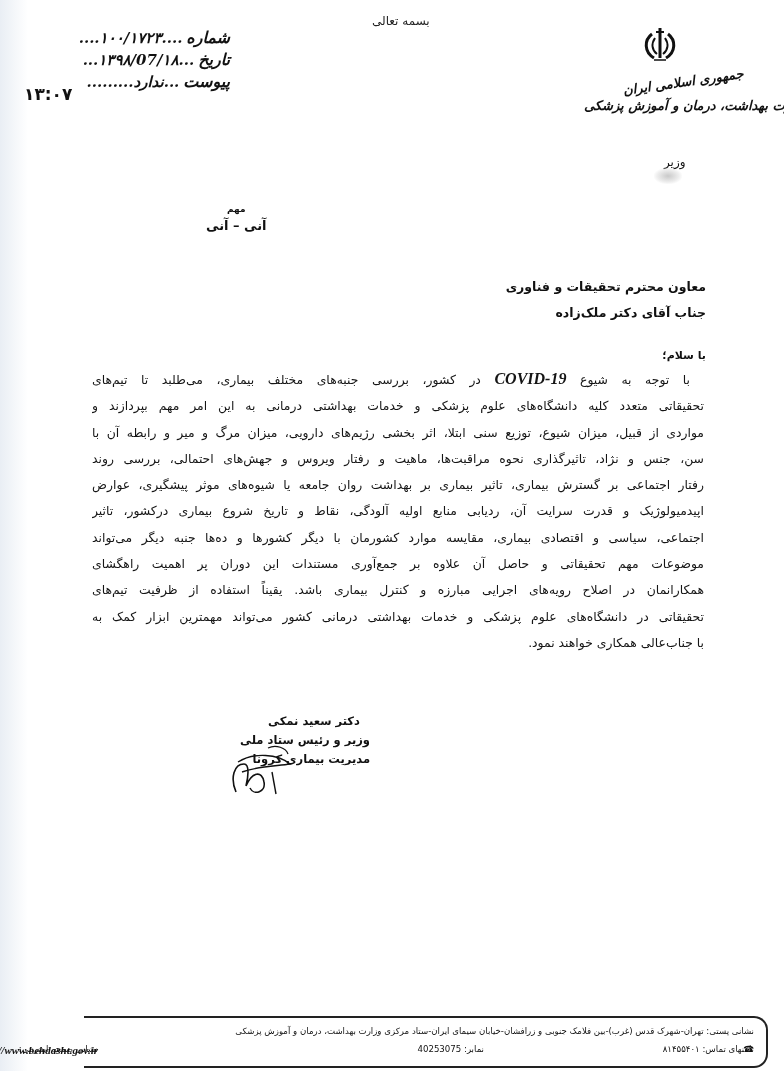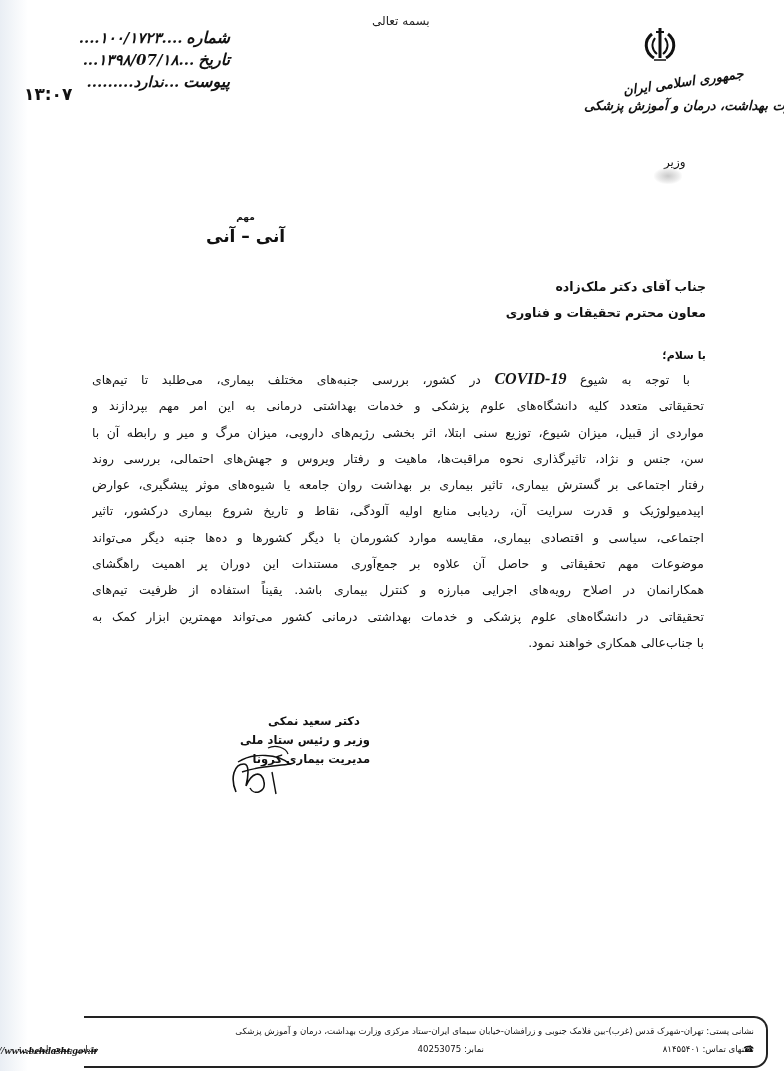--- a/index.html
+++ b/index.html
@@ -46,23 +46,23 @@
   }
   .ref-value {
     font-family:"DejaVu Serif", serif; font-weight:bold; font-style:italic; font-size:15px;
     letter-spacing:0.5px; white-space:nowrap;
   }
   .ref-time {
     position:absolute; left:24px; top:84px; font-weight:bold; font-size:17px;
   }
 
   
-  .priority { position:absolute; left:206px; top:212px; text-align:center; direction:rtl; }
+  .priority { position:absolute; left:206px; top:204px; text-align:center; direction:rtl; }
   .priority .p1 { font-size:9px; font-weight:bold; }
-  .priority .p2 { font-size:17px; font-weight:bold; margin-top:4px; }
+  .priority .p2 { font-size:13px; font-weight:bold; margin-top:4px; }
 
   
   .recipient { position:absolute; right:78px; top:274px; direction:rtl; text-align:right; }
   .recipient div { font-size:12.5px; font-weight:bold; line-height:26px; }
 
   .salutation {
     position:absolute; right:78px; top:349px; direction:rtl;
     font-size:11px; font-weight:bold;
   }
 
@@ -144,22 +144,22 @@
   </div>
 </div>
 <div class="ref-time">۱۳:۰۷</div>
 
 <div class="priority">
   <div class="p1">مهم</div>
   <div class="p2">آنی – آنی</div>
 </div>
 
 <div class="recipient">
+  <div>معاون محترم تحقیقات و فناوری</div>
   <div>جناب آقای دکتر ملک‌زاده</div>
-  <div>معاون محترم تحقیقات و فناوری</div>
 </div>
 
 <div class="salutation">با سلام؛</div>
 
 <div class="body-text">
   <span class="line first"><span>با توجه به شیوع </span><span class="covid">COVID-19</span><span> در کشور، بررسی جنبه‌های مختلف بیماری، می‌طلبد تا تیم‌های</span></span>
   <span class="line">تحقیقاتی متعدد کلیه دانشگاه‌های علوم پزشکی و خدمات بهداشتی درمانی به این امر مهم بپردازند و</span>
   <span class="line">مواردی از قبیل، میزان شیوع، توزیع سنی ابتلا، اثر بخشی رژیم‌های دارویی، میزان مرگ و میر و رابطه آن با</span>
   <span class="line">سن، جنس و نژاد، تاثیرگذاری نحوه مراقبت‌ها، ماهیت و رفتار ویروس و جهش‌های احتمالی، بررسی روند</span>
   <span class="line">رفتار اجتماعی بر گسترش بیماری، تاثیر بیماری بر بهداشت روان جامعه یا شیوه‌های موثر پیشگیری، عوارض</span>

